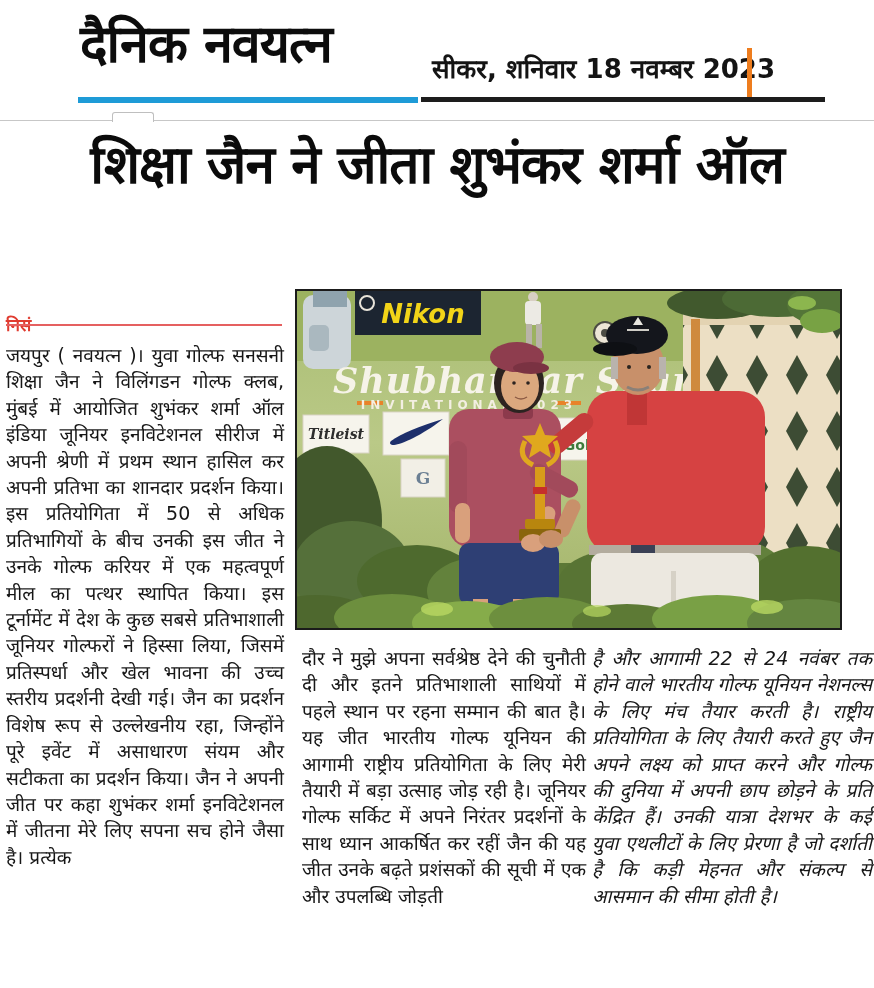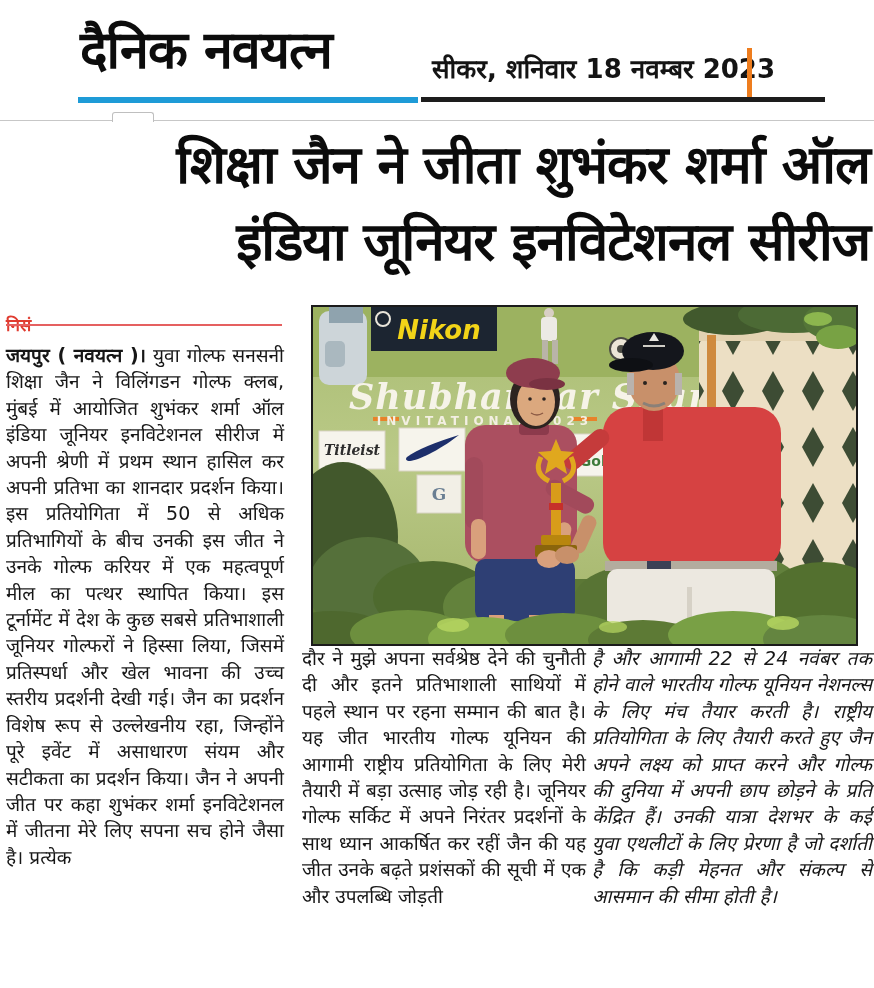--- a/index.html
+++ b/index.html
@@ -2,21 +2,21 @@
 <html><head>
 <meta charset="utf-8">
 <style>
   html,body{margin:0;padding:0;background:#ffffff;}
   .page{
     position:relative;width:874px;height:988px;background:#ffffff;overflow:hidden;
     font-family:"DejaVu Sans", sans-serif;color:#151515;
   }
   
   .masthead-title{
-    position:absolute;left:80px;top:8px;width:330px;height:84px;
+    position:absolute;left:80px;top:2px;width:330px;height:84px;
     font-size:52px;font-weight:bold;color:#0c0c0c;line-height:84px;white-space:nowrap;
     letter-spacing:-1px;
   }
   .dateline{
     position:absolute;left:432px;top:50px;width:310px;
     font-size:26px;font-weight:bold;color:#141414;white-space:nowrap;
   }
   .orange-bar{position:absolute;left:747px;top:48px;width:5px;height:50px;background:#ee7d1e;}
   .page-number{
     position:absolute;left:763px;top:36px;font-size:47px;font-weight:bold;color:#e52629;
@@ -24,56 +24,56 @@
   .blue-rule{position:absolute;left:78px;top:97px;width:340px;height:6px;background:#1e9bd7;}
   .black-rule{position:absolute;left:421px;top:97px;width:404px;height:5px;background:#1d1d1d;}
   .hairline{position:absolute;left:0;top:120px;width:874px;height:1px;background:#c7c7c7;}
   .tab-artifact{
     position:absolute;left:112px;top:112px;width:40px;height:9px;background:#ffffff;
     border:1px solid #bfbfbf;border-bottom:none;border-radius:3px 3px 0 0;
   }
   
   .headline{
     position:absolute;left:4px;top:126px;width:866px;margin:0;
-    text-align:right;font-size:53px;font-weight:bold;color:#0b0b0b;line-height:77px;
+    text-align:center;font-size:53px;font-weight:bold;color:#0b0b0b;line-height:77px;
     letter-spacing:-1px;
   }
   
   .byline{position:absolute;left:6px;top:289px;font-size:17px;font-weight:bold;color:#e03c30;margin-top:24px;}
   .red-rule{position:absolute;left:6px;top:324px;width:276px;height:2px;background:#e56060;}
   
   .col{
     position:absolute;text-align:justify;color:#161616;
     font-size:19px;line-height:26.4px;letter-spacing:0;
   }
-  .col b{font-weight:bold;}
+  .col b{font-weight:normal;}
   .col1{left:6px;top:342px;width:278px;height:616px;}
   .col2{left:302px;top:645px;width:284px;height:320px;}
   .col3{left:592px;top:645px;width:280px;height:320px;font-style:italic;}
   
   .photo{
-    position:absolute;left:295px;top:289px;width:547px;height:341px;margin:16px;
+    position:absolute;left:295px;top:289px;width:547px;height:341px;margin:0;
     border:2px solid #1b1b1b;box-sizing:border-box;background:#eab308;
   }
   .photo svg{display:block;width:100%;height:100%;}
 </style>
 </head>
 <body>
 
 <div class="page">
 
   <div class="masthead-title">दैनिक नवयत्न</div>
   <div class="dateline">सीकर, शनिवार 18 नवम्बर 2023</div>
   <div class="orange-bar"></div>
   <div class="blue-rule"></div>
   <div class="black-rule"></div>
   <div class="hairline"></div>
   <div class="tab-artifact"></div>
 
-  <h1 class="headline"><span>शिक्षा जैन ने जीता शुभंकर शर्मा ऑल</span><br><span>इंडिया जूनियर इनविटेशनल सीरीज</span></h1>
+  <h1 class="headline"><span>शिक्षा जैन ने जीता शुभंकर शर्मा ऑल</span><br></h1>
 
   <div class="byline">निसं</div>
   <div class="red-rule"></div>
 
   <div class="col col1">
     <b>जयपुर ( नवयत्न )।</b>
     <span>युवा गोल्फ सनसनी शिक्षा जैन ने विलिंगडन गोल्फ क्लब, मुंबई में आयोजित शुभंकर शर्मा ऑल इंडिया जूनियर इनविटेशनल सीरीज में अपनी श्रेणी में प्रथम स्थान हासिल कर अपनी प्रतिभा का शानदार प्रदर्शन किया। इस प्रतियोगिता में 50 से अधिक प्रतिभागियों के बीच उनकी इस जीत ने उनके गोल्फ करियर में एक महत्वपूर्ण मील का पत्थर स्थापित किया। इस टूर्नामेंट में देश के कुछ सबसे प्रतिभाशाली जूनियर गोल्फरों ने हिस्सा लिया, जिसमें प्रतिस्पर्धा और खेल भावना की उच्च स्तरीय प्रदर्शनी देखी गई। जैन का प्रदर्शन विशेष रूप से उल्लेखनीय रहा, जिन्होंने पूरे इवेंट में असाधारण संयम और सटीकता का प्रदर्शन किया।  जैन ने अपनी जीत पर कहा शुभंकर शर्मा इनविटेशनल में जीतना मेरे लिए सपना सच होने जैसा है। प्रत्येक</span>
   </div>
 
   <figure class="photo">

